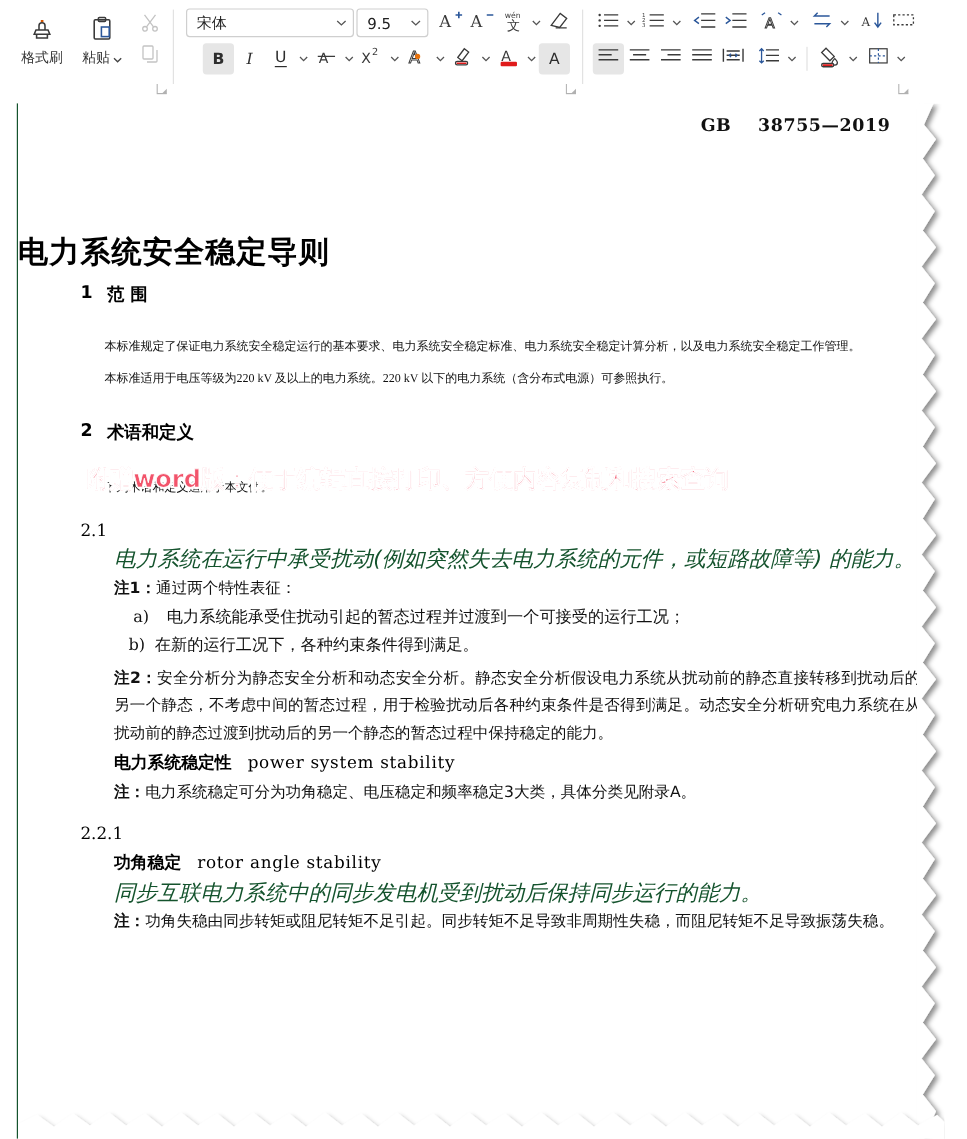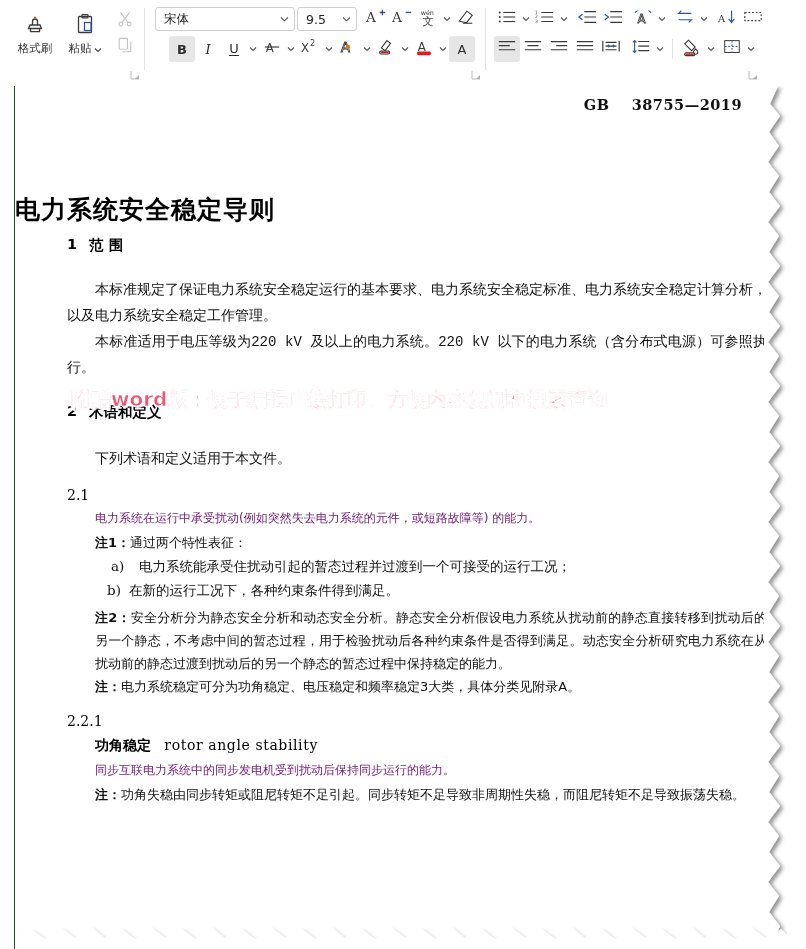--- a/index.html
+++ b/index.html
@@ -144,22 +144,22 @@
 
   .h2 {
     font-family: "DejaVu Sans", sans-serif;
     font-weight: bold; font-size: 14.5px; color: #000;
     margin: 0 0 0 0;
     display: flex; gap: 12px;
   }
   .h2 .num { }
 
   .para {
-    font-family: Liberation Mono, monospace;
-    font-size: 14px; color: #111;
+    font-family: Liberation Serif, serif;
+    font-size: 10px; color: #111;
     line-height: 26px;
     text-align: justify;
     margin: 0;
   }
   .para.indent { text-indent: 2em; }
 
   .secnum {
     font-family: "DejaVu Serif", serif;
     font-size: 14px; color: #000;
     line-height: 22px;
@@ -173,23 +173,24 @@
   .termline b { font-weight: bold; }
   .termline .en {
     font-family: "DejaVu Serif", serif;
     font-weight: normal;
     letter-spacing: .6px;
   }
   .termline .en.bold { font-weight: bold; }
 
   .deftext {
     font-family: "DejaVu Sans", sans-serif;
-    font-size: 12px; color: #701a75;
+    font-size: 18px; color: #14532d;
     line-height: 25px;
     padding-left: 28px;
+    font-style: italic;
   }
   .note {
     font-family: "DejaVu Sans", sans-serif;
     font-size: 13px; color: #111;
     line-height: 23px;
     padding-left: 28px;
     text-align: justify;
   }
   .note .lbl { font-weight: bold; }
   .note.hang { padding-left: 28px; text-indent: 0; }
@@ -661,20 +662,23 @@
         <span>电力系统能承受住扰动引起的暂态过程并过渡到一个可接受的运行工况；</span>
       </div>
       <div class="listitem" style="padding-left:62px;">
         <span class="mk" style="left:40px;">b)</span>
         <span>在新的运行工况下，各种约束条件得到满足。</span>
       </div>
       <div class="note hang" style="margin-top:4px;">
         <span class="lbl">注2：</span><span>安全分析分为静态安全分析和动态安全分析。静态安全分析假设电力系统从扰动前的静态直接转移到扰动后的另一个静态，不考虑中间的暂态过程，用于检验扰动后各种约束条件是否得到满足。动态安全分析研究电力系统在从扰动前的静态过渡到扰动后的另一个静态的暂态过程中保持稳定的能力。</span>
       </div>
 
+      <div class="termline">
+        <b>电力系统稳定性</b><span>&nbsp;&nbsp;&nbsp;</span><span class="en">power system stability</span>
+      </div>
       <div class="note">
         <span class="lbl">注：</span><span>电力系统稳定可分为功角稳定、电压稳定和频率稳定3大类，具体分类见附录A。</span>
       </div>
 
       <div class="secnum" style="margin-top:12px;">2.2.1</div>
       <div class="termline">
         <b>功角稳定</b><span>&nbsp;&nbsp;&nbsp;</span><span class="en">rotor angle stability</span>
       </div>
       <div class="deftext">同步互联电力系统中的同步发电机受到扰动后保持同步运行的能力。</div>
       <div class="note">

